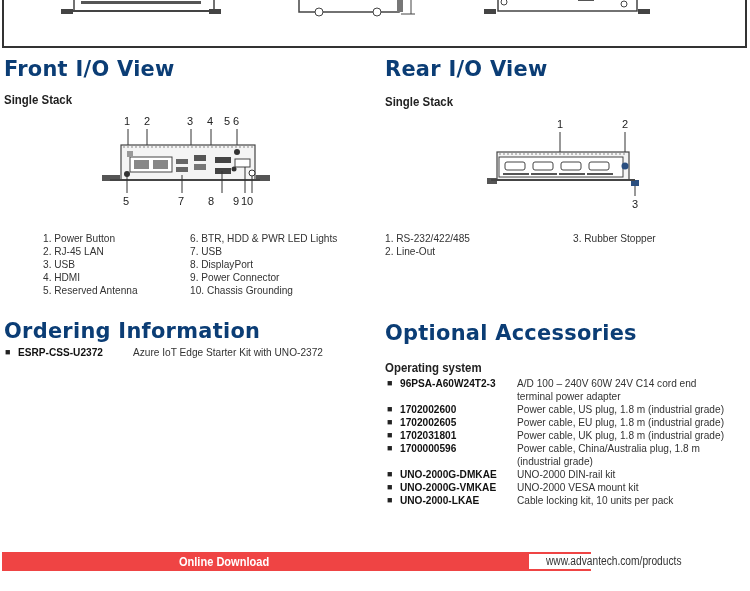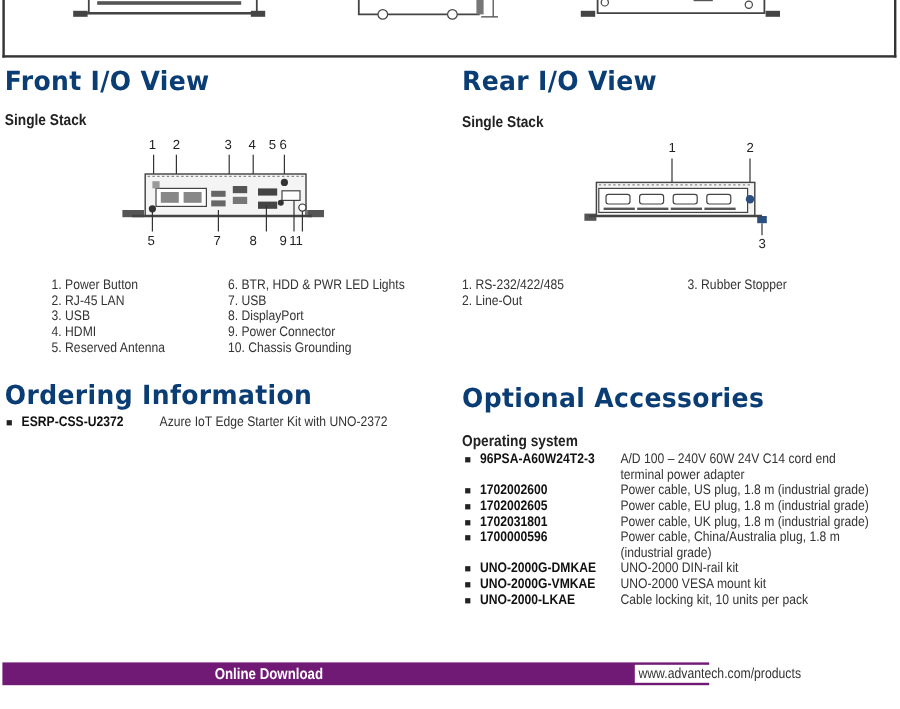--- a/index.html
+++ b/index.html
@@ -16,23 +16,23 @@
   .list { position: absolute; }
   .list .txt { position: static; display: block; }
 
   .order-row, .acc-row { position: absolute; left: 0; display: flex; font-size: 11.5px; line-height: 13px; }
   .bullet { width: 14px; color: #222; font-size: 9px; padding-left: 1px; }
   .code { font-weight: bold; color: #111; transform: scaleX(0.88); transform-origin: left; white-space: nowrap; }
   .desc { color: #333; transform: scaleX(0.88); transform-origin: left; }
 
   .callout { position: absolute; font-size: 11px; color: #222; font-family: "Liberation Sans", sans-serif; }
 
-  .footer-bar { position: absolute; left: 2px; top: 552px; width: 589px; height: 19px; background: #701a75; }
+  .footer-bar { position: absolute; left: 2px; top: 552px; width: 589px; height: 19px; background: #ef4444; }
   .footer-label { position: absolute; right: 322px; top: 2px; font-weight: bold; font-size: 13px; color: #fff; transform: scaleX(0.85); transform-origin: right; white-space: nowrap; }
-  .footer-url { position: absolute; left: 527px; top: 2px; width: 184px; height: 15px; background: #fff; font-size: 12px; color: #333; padding-left: 3px; line-height: 15px; }
+  .footer-url { position: absolute; left: 527px; top: 2px; width: 184px; height: 15px; background: #fff; font-size: 12px; color: #333; padding-left: 17px; line-height: 15px; }
   .footer-url span { display: inline-block; transform: scaleX(0.85); transform-origin: left; white-space: nowrap; }
 </style>
 </head>
 <body>
 
 <div class="top-frame">
   <svg class="top-diagram" style="left:55px; top:0;" width="170" height="30" viewBox="0 0 170 30">
     <rect x="15" y="0" width="140" height="21" fill="none" stroke="#444" stroke-width="1.5"></rect>
     <rect x="22" y="2" width="28" height="6" fill="#888"></rect>
       <rect x="54" y="2" width="28" height="6" fill="#888"></rect>
@@ -103,21 +103,21 @@
     <line x1="27" y1="47" x2="27" y2="66" stroke="#333"></line>
     <line x1="82" y1="48" x2="82" y2="66" stroke="#333"></line>
     <line x1="122" y1="44" x2="122" y2="66" stroke="#333"></line>
     <line x1="145" y1="40" x2="145" y2="66" stroke="#333"></line>
     <line x1="152" y1="49" x2="152" y2="66" stroke="#333"></line>
   </svg>
   <span class="callout" style="left:23px; top:80px;">5</span>
   <span class="callout" style="left:78px; top:80px;">7</span>
   <span class="callout" style="left:108px; top:80px;">8</span>
   <span class="callout" style="left:133px; top:80px;">9</span>
-  <span class="callout" style="left:141px; top:80px;">11</span>
+  <span class="callout" style="left:141px; top:80px;">10</span>
 </div>
 
 <div class="list" style="left:3px; top:232px;margin-left:40px;">
   <span class="txt">1. Power Button</span>
   <span class="txt">2. RJ-45 LAN</span>
   <span class="txt">3. USB</span>
   <span class="txt">4. HDMI</span>
   <span class="txt">5. Reserved Antenna</span>
 </div>
 <div class="list" style="left:190px; top:232px;">

